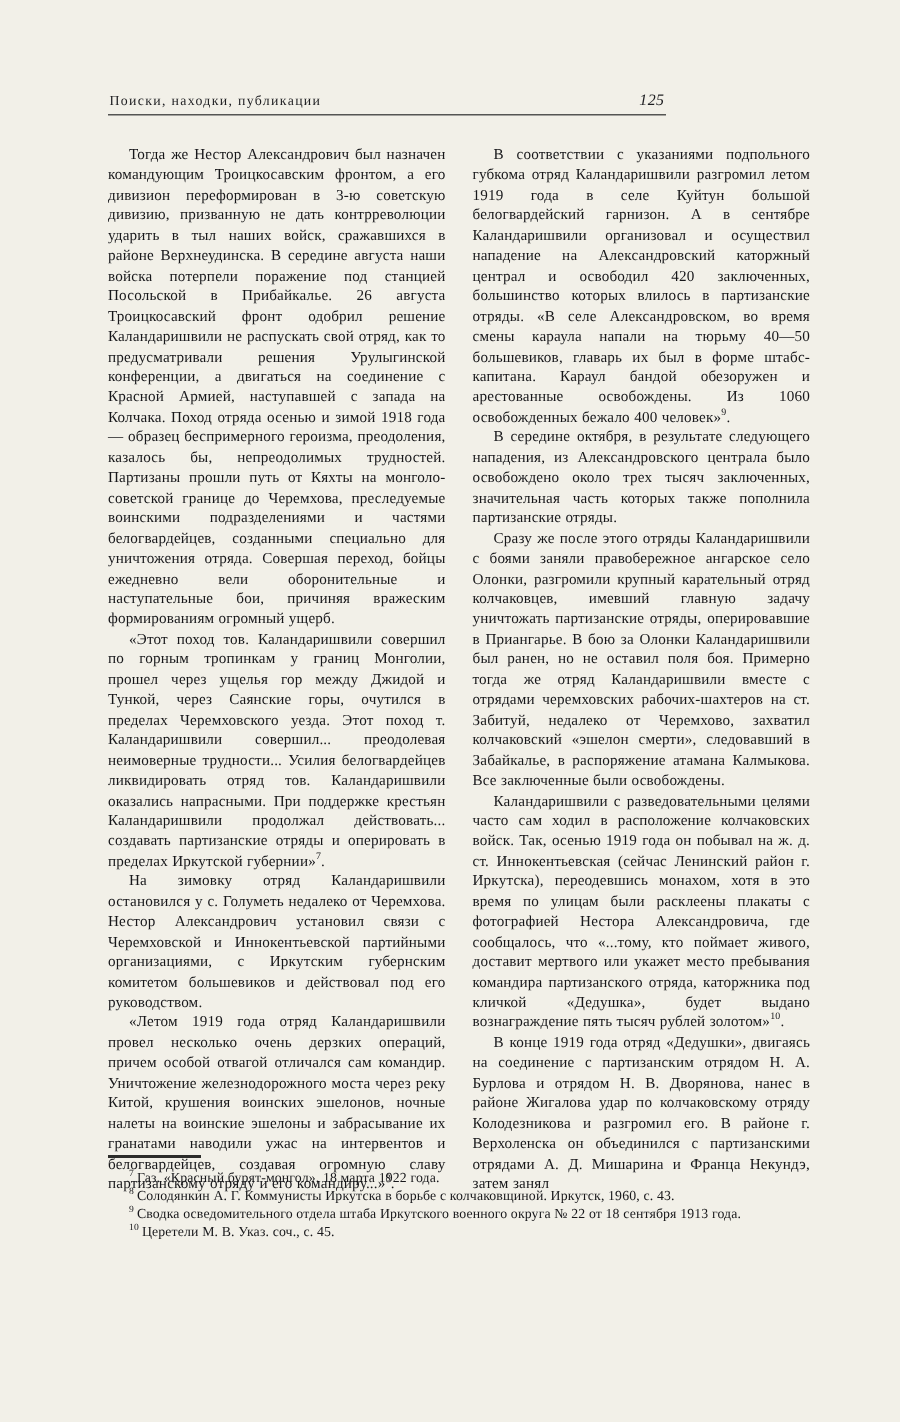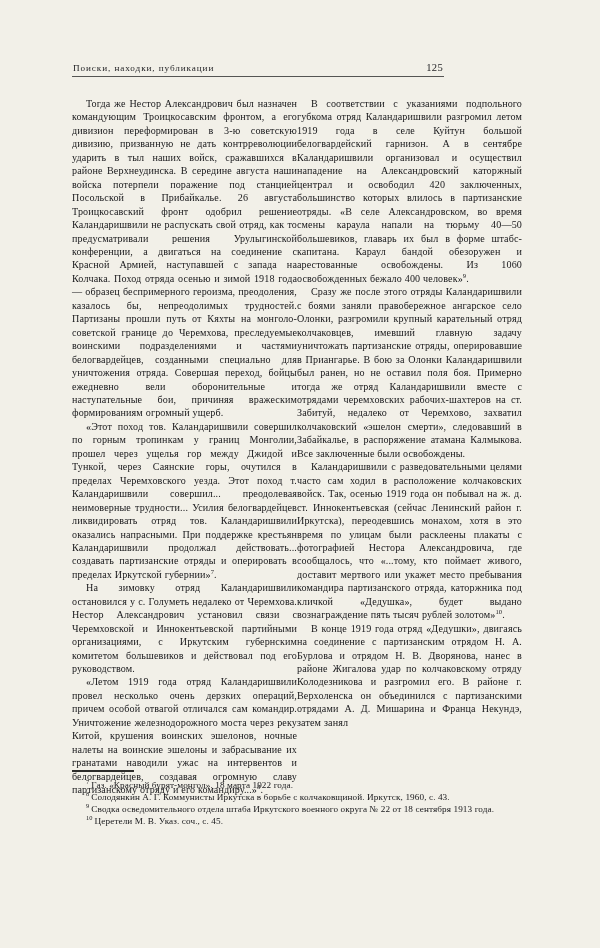--- a/index.html
+++ b/index.html
@@ -33,31 +33,33 @@
     letter-spacing: 0.9px;
     color: #1d1d20;
     padding: 0 1px 3px 1px;
   }
   .runhead-title {
     white-space: nowrap;
   }
   .runhead-folio {
     font-size: 10.6px;
     letter-spacing: 0.3px;
+    font-style: italic;
   }
   .runhead-rule {
     height: 1px;
     background: #3a3a38;
     margin: 0 0 20px 0;
     opacity: 0.85;
   }
 
   
   .columns {
     display: flex;
+    gap: 18px;
     align-items: flex-start;
   }
   .col {
     width: 225px;
     flex: 0 0 225px;
   }
   p.para {
     margin: 0;
     font-size: 10.1px;
     line-height: 13.45px;
@@ -120,20 +122,21 @@
 
     <div class="col">
       <p class="para"><span>Тогда же Нестор Александрович был назначен командующим Троицкосавским фронтом, а его дивизион переформирован в 3-ю советскую дивизию, призванную не дать контрреволюции ударить в тыл наших войск, сражавшихся в районе Верхнеудинска. В середине августа наши войска потерпели поражение под станцией Посольской в Прибайкалье. 26 августа Троицкосавский фронт одобрил решение Каландаришвили не распускать свой отряд, как то предусматривали решения Урулыгинской конференции, а двигаться на соединение с Красной Армией, наступавшей с запада на Колчака. Поход отряда осенью и зимой 1918 года — образец беспримерного героизма, преодоления, казалось бы, непреодолимых трудностей. Партизаны прошли путь от Кяхты на монголо-советской границе до Черемхова, преследуемые воинскими подразделениями и частями белогвардейцев, созданными специально для уничтожения отряда. Совершая переход, бойцы ежедневно вели оборонительные и наступательные бои, причиняя вражеским формированиям огромный ущерб.</span></p>
       <p class="para"><span>«Этот поход тов. Каландаришвили совершил по горным тропинкам у границ Монголии, прошел через ущелья гор между Джидой и Тункой, через Саянские горы, очутился в пределах Черемховского уезда. Этот поход т. Каландаришвили совершил... преодолевая неимоверные трудности... Усилия белогвардейцев ликвидировать отряд тов. Каландаришвили оказались напрасными. При поддержке крестьян Каландаришвили продолжал действовать... создавать партизанские отряды и оперировать в пределах Иркутской губернии»</span><sup class="fn">7</sup>.</p>
       <p class="para"><span>На зимовку отряд Каландаришвили остановился у с. Голуметь недалеко от Черемхова. Нестор Александрович установил связи с Черемховской и Иннокентьевской партийными организациями, с Иркутским губернским комитетом большевиков и действовал под его руководством.</span></p>
       <p class="para"><span>«Летом 1919 года отряд Каландаришвили провел несколько очень дерзких операций, причем особой отвагой отличался сам командир. Уничтожение железнодорожного моста через реку Китой, крушения воинских эшелонов, ночные налеты на воинские эшелоны и забрасывание их гранатами наводили ужас на интервентов и белогвардейцев, создавая огромную славу партизанскому отряду и его командиру...»</span><sup class="fn">8</sup>.</p>
     </div>
 
     <div class="col">
       <p class="para"><span>В соответствии с указаниями подпольного губкома отряд Каландаришвили разгромил летом 1919 года в селе Куйтун большой белогвардейский гарнизон. А в сентябре Каландаришвили организовал и осуществил нападение на Александровский каторжный централ и освободил 420 заключенных, большинство которых влилось в партизанские отряды. «В селе Александровском, во время смены караула напали на тюрьму 40—50 большевиков, главарь их был в форме штабс-капитана. Караул бандой обезоружен и арестованные освобождены. Из 1060 освобожденных бежало 400 человек»</span><sup class="fn">9</sup>.</p>
+      <p class="para"><span>В середине октября, в результате следующего нападения, из Александровского централа было освобождено около трех тысяч заключенных, значительная часть которых также пополнила партизанские отряды.</span></p>
       <p class="para"><span>Сразу же после этого отряды Каландаришвили с боями заняли правобережное ангарское село Олонки, разгромили крупный карательный отряд колчаковцев, имевший главную задачу уничтожать партизанские отряды, оперировавшие в Приангарье. В бою за Олонки Каландаришвили был ранен, но не оставил поля боя. Примерно тогда же отряд Каландаришвили вместе с отрядами черемховских рабочих-шахтеров на ст. Забитуй, недалеко от Черемхово, захватил колчаковский «эшелон смерти», следовавший в Забайкалье, в распоряжение атамана Калмыкова. Все заключенные были освобождены.</span></p>
       <p class="para"><span>Каландаришвили с разведовательными целями часто сам ходил в расположение колчаковских войск. Так, осенью 1919 года он побывал на ж. д. ст. Иннокентьевская (сейчас Ленинский район г. Иркутска), переодевшись монахом, хотя в это время по улицам были расклеены плакаты с фотографией Нестора Александровича, где сообщалось, что «...тому, кто поймает живого, доставит мертвого или укажет место пребывания командира партизанского отряда, каторжника под кличкой «Дедушка», будет выдано вознаграждение пять тысяч рублей золотом»</span><sup class="fn">10</sup>.</p>
       <p class="para"><span>В конце 1919 года отряд «Дедушки», двигаясь на соединение с партизанским отрядом Н. А. Бурлова и отрядом Н. В. Дворянова, нанес в районе Жигалова удар по колчаковскому отряду Колодезникова и разгромил его. В районе г. Верхоленска он объединился с партизанскими отрядами А. Д. Мишарина и Франца Некундэ, затем занял</span></p>
     </div>
 
   </div>
 
   <div class="footnotes">
     <div class="fn-rule"></div>
     <p class="footnote"><sup>7</sup><span>Газ. «Красный бурят-монгол». 18 марта 1922 года.</span></p>

